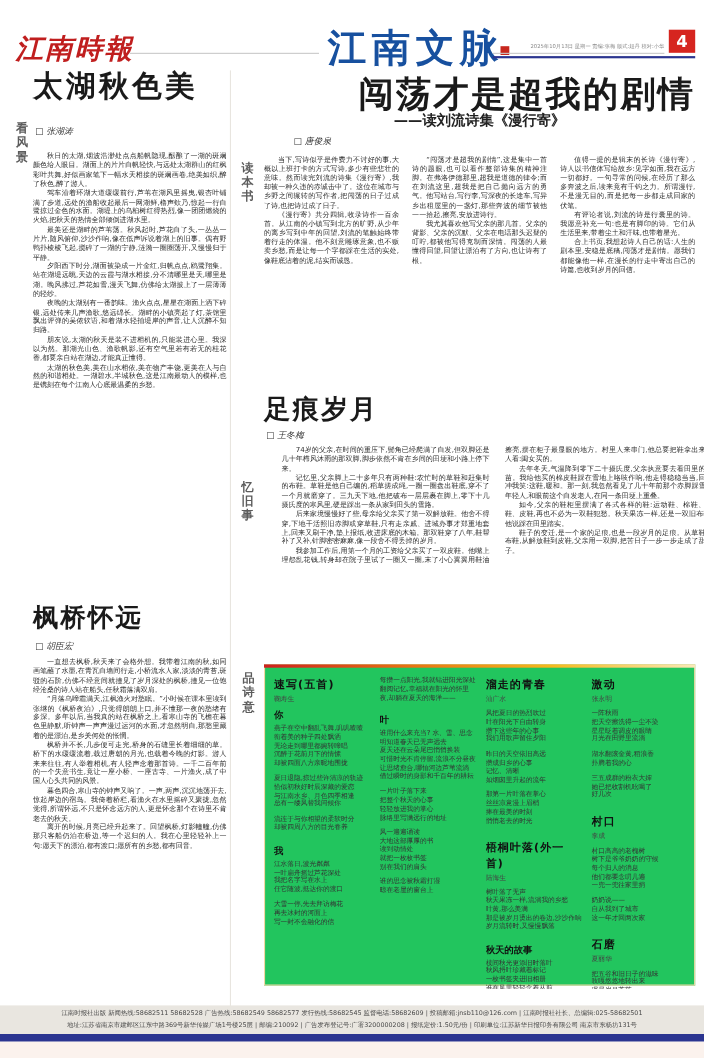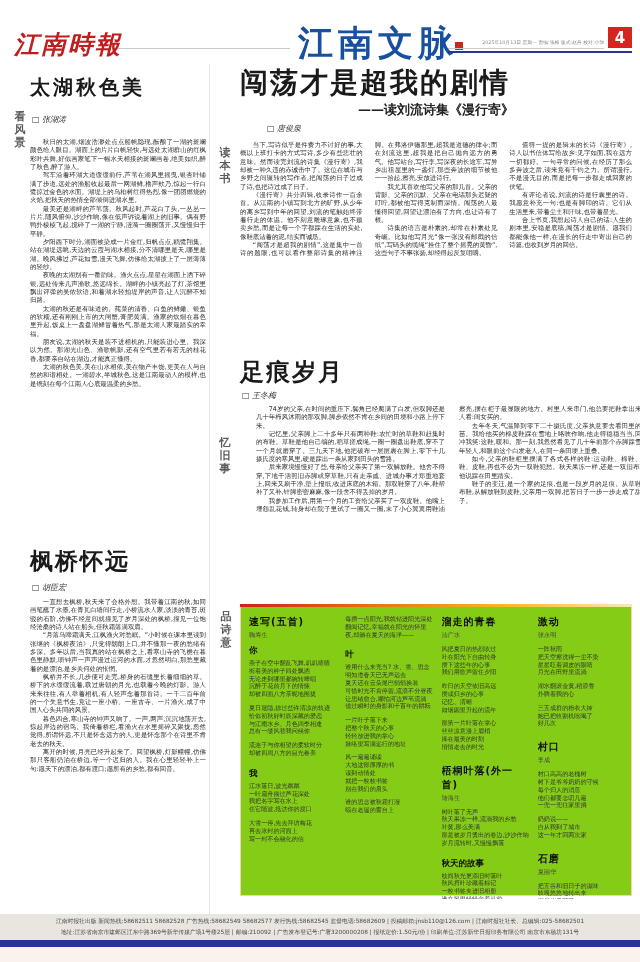--- a/index.html
+++ b/index.html
@@ -26,41 +26,41 @@
   
   .vlabel{width:18px;text-align:center;}
   .vchar{display:block;font-size:11px;font-weight:bold;color:#5c5c5c;line-height:1.2;}
   .vdots{margin-top:4px;}
   .dot{width:8px;height:8px;border-radius:50%;margin:0 auto;margin-top:-1px;}
   .d1{background:#c6161c;}.d2{background:#d6331a;}.d3{background:#e45516;}
   .d4{background:#ee7d15;}.d5{background:#f5a41b;}.d6{background:#f8c844;}
 
   
   .headline{font-weight:bold;color:#1a1a1a;}
-  .h1a{left:30px;top:74px;font-size:20px;letter-spacing:3px;}
-  .h2a{left:240px;top:64px;width:392px;text-align:left;font-size:28px;letter-spacing:2px;}
+  .h1a{left:30px;top:60px;font-size:27px;letter-spacing:3px;}
+  .h2a{left:240px;top:64px;width:392px;text-align:right;font-size:32px;letter-spacing:2px;}
   .h2sub{left:240px;top:101px;width:392px;text-align:center;font-size:13px;font-weight:bold;color:#222;}
   .h3a{left:240px;top:356px;font-size:24px;letter-spacing:2px;}
   .h4a{left:30px;top:546px;font-size:23px;letter-spacing:2px;}
   .byline{font-size:8px;color:#333;font-style:italic;}
   .by1{left:32px;top:114px;}
   .by2{left:250px;top:123px;padding-left:17px;}
   .by3{left:242px;top:390px;}
   .by4{left:32px;top:582px;}
 
   .body-text{font-size:6.4px;line-height:1.3;text-align:justify;color:#2c2c2c;overflow:hidden;}
   .para{margin:0;text-indent:2em;}
   .bt1{left:30px;top:138px;width:176px;height:402px;}
   .bt2{left:240px;top:141px;width:392px;height:209px;column-count:3;column-gap:12px;}
   .bt3{left:256px;top:405px;width:392px;height:193px;column-count:2;column-gap:14px;}
   .bt4{left:30px;top:598px;width:176px;height:334px;}
 
   
   .poem-box{left:240px;top:604px;width:392px;height:292px;border:1px solid #f2d7a4;
-            box-sizing:border-box;background:#84cc16;}
+            box-sizing:border-box;background:#22c55e;}
   .poem-topbar{position:absolute;left:-1px;top:-1px;width:392px;height:3px;
                background:linear-gradient(90deg,#cf1f1f,#e87113,#f5b91e,#fae9b8);}
   .poem-cols{position:absolute;left:8px;top:10px;width:376px;height:284px;display:flex;gap:9px;}
   .pcol{flex:1;overflow:hidden;}
   .pitem{color:#333;}
   .t1{font-size:10px;font-weight:bold;color:#111;margin:7px 0 2px;letter-spacing:1px;}
   .pcol .t1:first-child{margin-top:0;}
   .auth{font-size:6.2px;color:#444;margin:0 0 5px;}
   .sub{font-size:8.5px;font-weight:bold;color:#111;margin:5px 0 2px;}
   .line{font-size:6.1px;line-height:1.28;}
@@ -135,34 +135,32 @@
   </div>
 
   <div class="abs headline h1a">太湖秋色美</div>
   <div class="abs byline by1">□ 张湖涛</div>
   <div class="abs body-text bt1">
       <p class="para">秋日的太湖,烟波浩渺处点点船帆隐现,酝酿了一湖的斑斓颜色给人眼目。湖面上的片片白帆轻快,与远处太湖群山的红枫彩叶共舞,好似画家笔下一幅水天相接的斑斓画卷,绝美如织,醉了秋色,醉了游人。</p>
       <p class="para">驾车沿着环湖大道缓缓前行,芦苇在湖风里摇曳,银杏叶铺满了步道,远处的渔船收起最后一网湖鲜,橹声欸乃,惊起一行白鹭掠过金色的水面。湖堤上的乌桕树红得热烈,像一团团燃烧的火焰,把秋天的热情全部倾倒进湖水里。</p>
       <p class="para">最美还是湖畔的芦苇荡。秋风起时,芦花白了头,一丛丛一片片,随风俯仰,沙沙作响,像在低声诉说着湖上的旧事。偶有野鸭扑棱棱飞起,搅碎了一湖的宁静,涟漪一圈圈荡开,又慢慢归于平静。</p>
       <p class="para">夕阳西下时分,湖面被染成一片金红,归帆点点,鸥鹭翔集。站在湖堤远眺,天边的云霞与湖水相接,分不清哪里是天,哪里是湖。晚风拂过,芦花如雪,漫天飞舞,仿佛给太湖披上了一层薄薄的轻纱。</p>
       <p class="para">夜晚的太湖别有一番韵味。渔火点点,星星在湖面上洒下碎银,远处传来几声渔歌,悠远绵长。湖畔的小镇亮起了灯,茶馆里飘出评弹的吴侬软语,和着湖水轻拍堤岸的声音,让人沉醉不知归路。</p>
-      <p class="para">太湖的秋还是有味道的。莼菜的清香、白鱼的鲜嫩、银鱼的软糯,还有刚刚上市的大闸蟹,膏肥黄满。渔家的炊烟在暮色里升起,饭桌上一盘盘湖鲜冒着热气,那是太湖人家最踏实的幸福。</p>
       <p class="para">朋友说,太湖的秋天是装不进相机的,只能装进心里。我深以为然。那湖光山色、渔歌帆影,还有空气里若有若无的桂花香,都要亲自站在湖边,才能真正懂得。</p>
       <p class="para">太湖的秋色美,美在山水相依,美在物产丰饶,更美在人与自然的和谐相处。一湖碧水,半城秋色,这是江南最动人的模样,也是镌刻在每个江南人心底最温柔的乡愁。</p>
     </div>
 
   <div class="abs headline h2a">闯荡才是超我的剧情</div>
   <div class="abs h2sub">——读刘流诗集《漫行寄》</div>
   <div class="abs byline by2">□ 唐俊泉</div>
   <div class="abs body-text bt2">
       <p class="para">当下,写诗似乎是件费力不讨好的事,大概以上班打卡的方式写诗,多少有些悲壮的意味。然而读完刘流的诗集《漫行寄》,我却被一种久违的赤诚击中了。这位在城市与乡野之间辗转的写作者,把闯荡的日子过成了诗,也把诗过成了日子。</p>
       <p class="para">《漫行寄》共分四辑,收录诗作一百余首。从江南的小镇写到北方的旷野,从少年的离乡写到中年的回望,刘流的笔触始终带着行走的体温。他不刻意雕琢意象,也不贩卖乡愁,而是让每一个字都踩在生活的实处,像鞋底沾着的泥,结实而诚恳。</p>
       <p class="para">“闯荡才是超我的剧情”,这是集中一首诗的题眼,也可以看作整部诗集的精神注脚。在弗洛伊德那里,超我是道德的律令;而在刘流这里,超我是把自己抛向远方的勇气。他写站台,写行李,写深夜的长途车,写异乡出租屋里的一盏灯,那些奔波的细节被他一一拾起,擦亮,安放进诗行。</p>
       <p class="para">我尤其喜欢他写父亲的那几首。父亲的背影、父亲的沉默、父亲在电话那头迟疑的叮咛,都被他写得克制而深情。闯荡的人最懂得回望,回望让漂泊有了方向,也让诗有了根。</p>
-      <p class="para">诗集的语言是朴素的,却常在朴素处见奇崛。比如他写月光“像一张没有邮戳的信纸”,写码头的缆绳“拴住了整个摇晃的黄昏”,这些句子不事张扬,却经得起反复咀嚼。</p>
       <p class="para">值得一提的是辑末的长诗《漫行寄》,诗人以书信体写给故乡:见字如面,我在远方一切都好。一句寻常的问候,在经历了那么多奔波之后,读来竟有千钧之力。所谓漫行,不是漫无目的,而是把每一步都走成回家的伏笔。</p>
       <p class="para">有评论者说,刘流的诗是行囊里的诗。我愿意补充一句:也是有脚印的诗。它们从生活里来,带着尘土和汗味,也带着星光。</p>
       <p class="para">合上书页,我想起诗人自己的话:人生的剧本里,安稳是底稿,闯荡才是剧情。愿我们都能像他一样,在漫长的行走中寄出自己的诗篇,也收到岁月的回信。</p>
     </div>
 
   <div class="abs headline h3a">足痕岁月</div>
   <div class="abs byline by3">□ 王冬梅</div>
   <div class="abs body-text bt3">
       <p class="para">74岁的父亲,在时间的重压下,鬓角已经爬满了白发,但双脚还是几十年栉风沐雨的那双脚,脚步依然不肯在乡间的田埂和小路上停下来。</p>
       <p class="para">记忆里,父亲脚上二十多年只有两种鞋:农忙时的草鞋和赶集时的布鞋。草鞋是他自己编的,稻草搓成绳,一圈一圈盘出鞋底,穿不了一个月就磨穿了。三九天下地,他把破布一层层裹在脚上,零下十几摄氏度的寒风里,硬是踩出一条从家到田头的雪路。</p>

